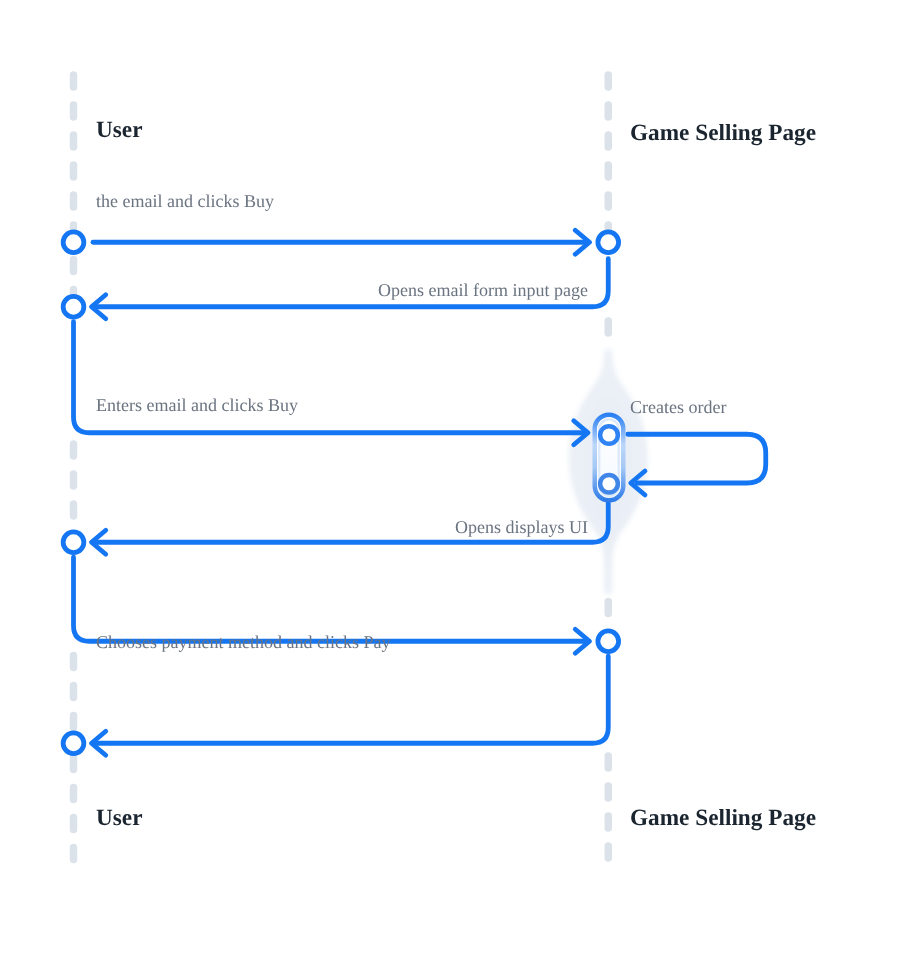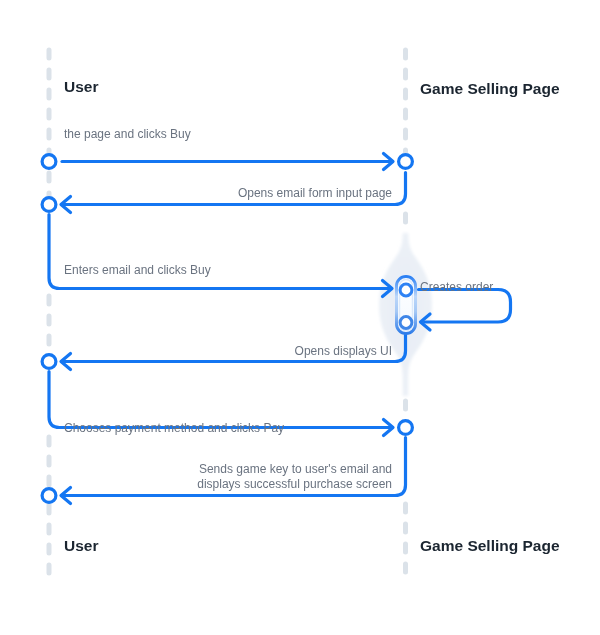--- a/index.html
+++ b/index.html
@@ -1,19 +1,19 @@
 <!DOCTYPE html>
 <html style="--arrow: #1476F2; --lifeline: #DBE2E9; --message-text: #6A7380; --participant-text: #1B2530; --activation-glow: #ECF0F6; --background: #FFFFFF;"><head>
 <meta charset="utf-8">
 <style>
   html,body{margin:0;padding:0;background:#fff;}
   #stage{
     position:relative;width:600px;height:579px;overflow:hidden;
     background:var(--background,#fff);
-    font-family:Liberation Sans, sans-serif;
+    font-family:Liberation Serif, serif;
   }
   #diagram-svg{position:absolute;left:0;top:0;}
   .dash{stroke:var(--lifeline,#DBE2E9);stroke-width:5;stroke-linecap:round;stroke-dasharray:8 12;fill:none;}
   .flow{stroke:var(--arrow,#1476F2);stroke-width:3.2;stroke-linecap:round;stroke-linejoin:round;fill:none;}
   .node{fill:#fff;stroke:var(--arrow,#1476F2);stroke-width:3.2;}
   .participant{
     position:absolute;font-size:15.5px;font-weight:700;line-height:1.15;
     color:var(--participant-text,#1B2530);white-space:nowrap;
   }
   .msg{
@@ -22,21 +22,21 @@
   }
   .msg .ln{display:block;}
   .msg.right{text-align:right;}
   #p-top-left{left:64px;top:78px;}
   #p-top-right{left:420px;top:80px;}
   #p-bottom-left{left:64px;top:537px;}
   #p-bottom-right{left:420px;top:537px;}
   #lbl-m1{left:64px;top:127px;}
   #lbl-m2{right:208px;top:186px;}
   #lbl-m3{left:64px;top:263px;}
-  #lbl-m4{left:420px;top:280px;}
+  #lbl-m4{left:420px;top:264px;}
   #lbl-m5{right:208px;top:344px;}
   #lbl-m6{left:64px;top:408px;margin-top:13px;}
   #lbl-m7{right:208px;top:462px;}
 </style>
 </head>
 <body>
 
 <div id="stage">
 
   <svg id="diagram-svg" width="600" height="635" viewBox="0 0 600 635">
@@ -125,35 +125,31 @@
       <circle class="node" cx="49" cy="495.5" r="6.9"></circle>
     </g>
   </svg>
 
   <div class="participant" id="p-top-left">User</div>
   <div class="participant" id="p-top-right">Game Selling Page</div>
   <div class="participant" id="p-bottom-left">User</div>
   <div class="participant" id="p-bottom-right">Game Selling Page</div>
 
   <div class="msg" id="lbl-m1">
-    <span class="ln">the page and clicks Buy</span>
+    <span class="ln">the email and clicks Buy</span>
   </div>
   <div class="msg right" id="lbl-m2">
     <span class="ln">Opens email form input page</span>
   </div>
   <div class="msg" id="lbl-m3">
     <span class="ln">Enters email and clicks Buy</span>
   </div>
   <div class="msg" id="lbl-m4">
     <span class="ln">Creates order</span>
   </div>
   <div class="msg right" id="lbl-m5">
     <span class="ln">Opens displays UI</span>
   </div>
   <div class="msg" id="lbl-m6">
     <span class="ln">Chooses payment method and clicks Pay</span>
   </div>
-  <div class="msg right" id="lbl-m7">
-    <span class="ln">Sends game key to user's email and</span>
-    <span class="ln">displays successful purchase screen</span>
-  </div>
 
 </div>
 
 </body></html>

